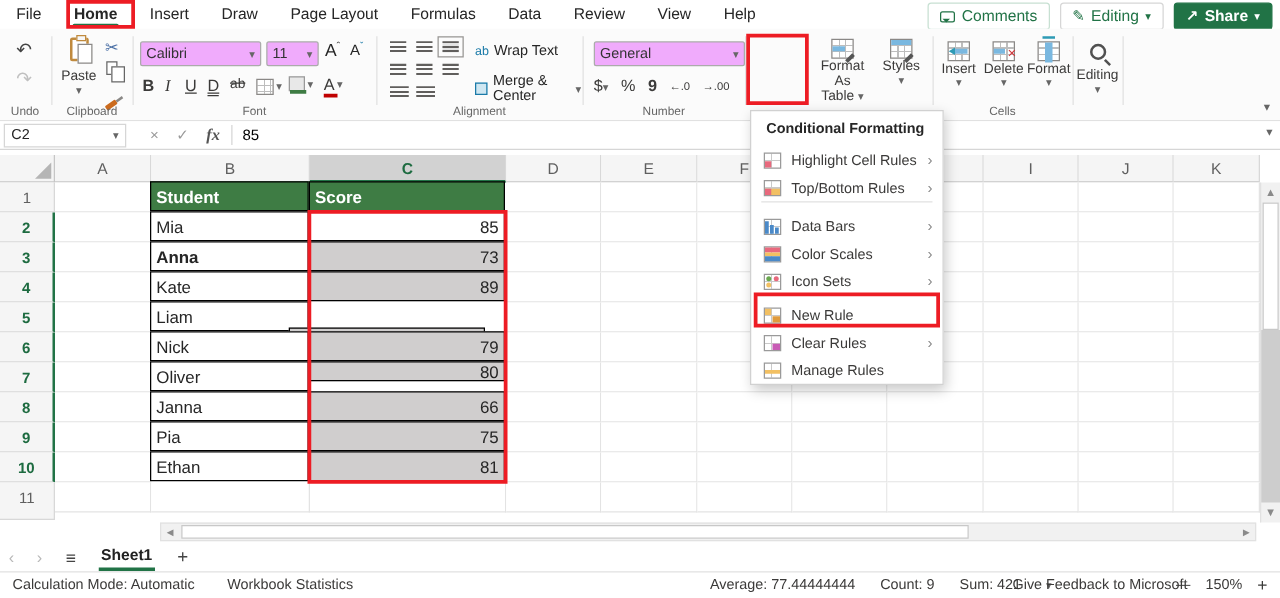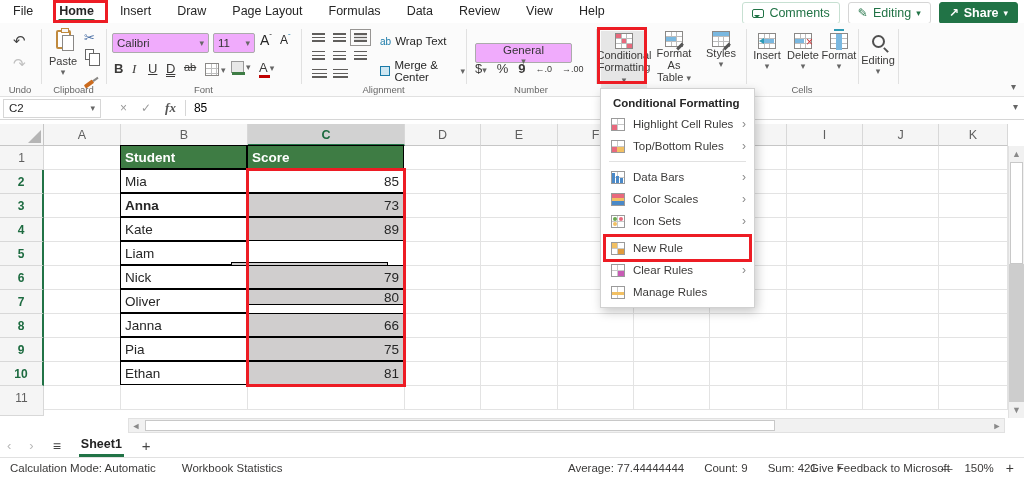--- a/index.html
+++ b/index.html
@@ -83,21 +83,21 @@
   
   #statusbar { top:457px; left:0; width:1024px; height:21px; border-top:1px solid #e1e1e1; background:#fff; display:flex; align-items:center; font-size:11.5px; color:#3b3a39; }
   #statusbar .sleft { display:flex; gap:26px; padding-left:10px; }
   #aggs { position:absolute; left:568px; display:flex; gap:20px; align-items:center; }
   #feedback { position:absolute; left:880px; transform:translateX(-50%); }
   #zoomctrl { position:absolute; right:10px; display:flex; gap:12px; align-items:center; }
 
   
   #cfmenu { top:88px; left:600px; width:155px; background:#fff; border:1px solid #d1d1d1; box-shadow:2px 4px 10px rgba(0,0,0,.22); z-index:25; padding-bottom:4px; }
   #cfmenu .mtitle { font-size:11.5px; font-weight:bold; color:#262626; padding:8px 0 4px 12px; }
-  .mitem { height:22px; display:flex; align-items:center; gap:8px; padding:0 8px 0 10px; cursor:pointer; position:relative; }
+  .mitem { height:22px; display:flex; align-items:flex-end; gap:8px; padding:0 8px 0 10px; cursor:pointer; position:relative; }
   .mitem .milabel { flex:1; font-size:11.5px; color:#3b3a39; }
   .mitem .sub { color:#8a8a8a; font-size:12px; }
   .mdivider { height:1px; background:#e1e1e1; margin:4px 8px; }
   .mspacer { height:5px; }
   .micon { width:14px; height:13px; border:1px solid #9a9a9a; position:relative; background:
       linear-gradient(to right,transparent 5px,#c9c9c9 5px,#c9c9c9 6px,transparent 6px),
       linear-gradient(to bottom,transparent 5px,#c9c9c9 5px,#c9c9c9 6px,transparent 6px),#fff; }
   .micon i { position:absolute; }
   #newrule-redbox { position:absolute; left:2px; right:2px; top:-3px; bottom:-3px; border:3px solid #ed1c24; pointer-events:none; }
 
@@ -218,45 +218,36 @@
     <div class="abs" style="left:78px;top:36px;display:flex;gap:4px;align-items:center;">
       <span style="width:13px;height:10px;border:1px solid #1a7aa8;background:#cfe7f2;"></span>
       <span style="font-size:11.5px;">Merge &amp; Center</span>
       <span class="chev" style="color:#666;">▾</span>
     </div>
     <div class="glabel">Alignment</div>
   </div>
   <div class="rsep" style="left:466px;"></div>
 
   <div class="rgroup" style="left:467px;width:128px;">
-    <div class="abs dd" style="left:8px;top:20px;width:97px;flex-direction:column;">
+    <div class="abs dd" style="left:8px;top:10px;width:121px;">
       <span>General</span>
       <span class="chev" style="color:#666;">▾</span>
     </div>
     <div class="abs" style="left:8px;top:38px;display:flex;gap:10px;align-items:center;font-size:13px;color:#3b3a39;">
       <span><span>$</span><span class="chev" style="color:#666;">▾</span></span>
       <span>%</span>
       <span style="font-weight:bold;">9</span>
       <span style="font-size:9px;">←.0</span>
       <span style="font-size:9px;">→.00</span>
     </div>
     <div class="glabel">Number</div>
   </div>
   <div class="rsep" style="left:596px;"></div>
 
   <div class="rgroup" style="left:597px;width:148px;">
-    <div class="abs bigbtn" style="left:4px;top:8px;width:46px;background:#e6e6e6;padding:2px 0;">
-      <div class="grid-ico">
-        <i style="position:absolute;left:0;top:0;width:5px;height:4px;background:#e8697d;"></i>
-        <i style="position:absolute;left:6px;top:5px;width:4px;height:4px;background:#e8697d;"></i>
-        <i style="position:absolute;left:11px;top:10px;width:5px;height:4px;background:#e8697d;"></i>
-      </div>
-      <div class="cap">Conditional</div>
-      <div class="cap"><span>Formatting</span> <span class="chev" style="color:#666;">▾</span></div>
-    </div>
     <div class="abs bigbtn" style="left:53px;top:8px;width:48px;">
       <div class="grid-ico">
         <i style="position:absolute;left:0;top:5px;width:10px;height:4px;background:#7ab8e0;"></i>
         <i style="position:absolute;right:-2px;bottom:-2px;width:8px;height:3px;background:#555;transform:rotate(-45deg);"></i>
       </div>
       <div class="cap">Format As</div>
       <div class="cap"><span>Table</span> <span class="chev" style="color:#666;">▾</span></div>
     </div>
     <div class="abs bigbtn" style="left:104px;top:8px;width:40px;">
       <div class="grid-ico">

